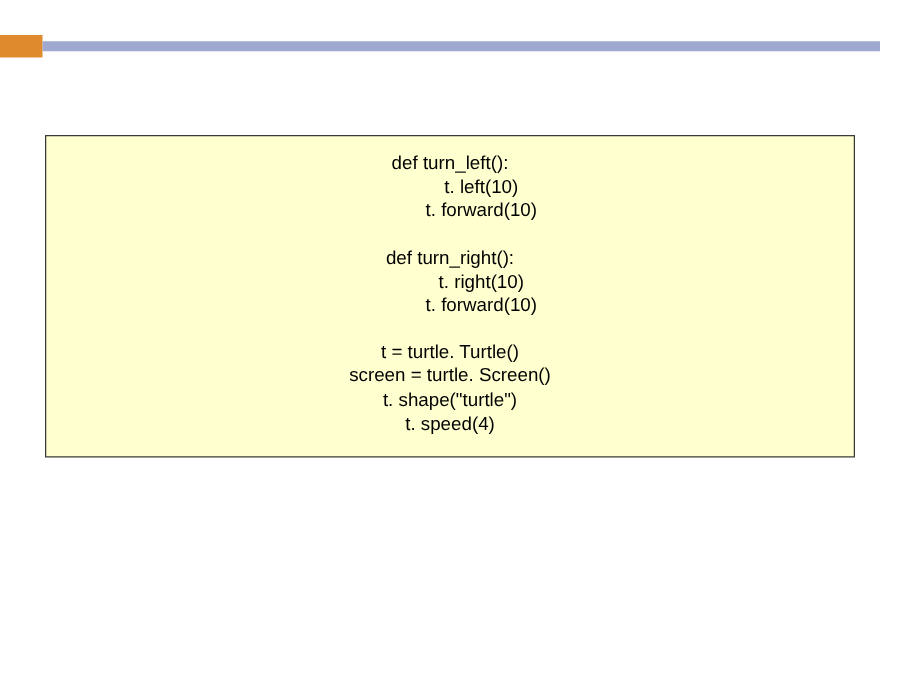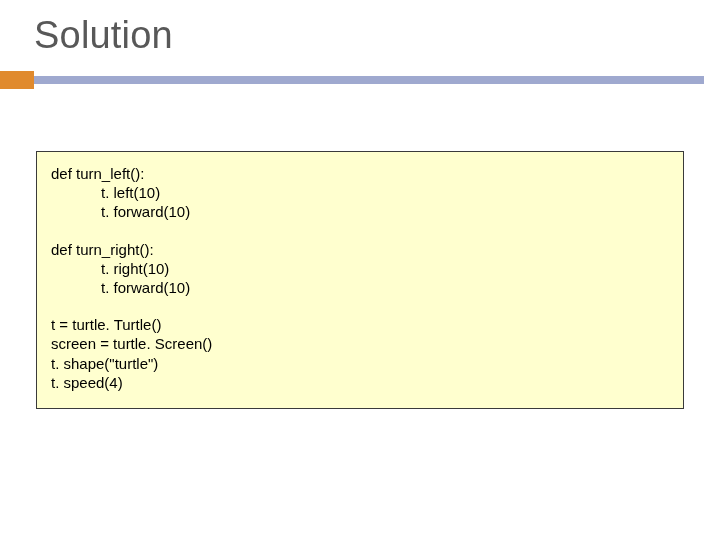--- a/index.html
+++ b/index.html
@@ -42,28 +42,27 @@
     background: #ffffcf;
     padding: 12px 14px 16px 14px;
   }
   .code-block {
     font-family: Arial, Helvetica, sans-serif;
     font-size: 15px;
     line-height: 1.28;
     color: #000;
     white-space: pre;
   }
-  .code-group { margin-bottom: 18px; }
+  .code-group { margin-bottom: 18px; text-align: center; }
   .code-group:last-child { margin-bottom: 0; }
 </style>
 </head>
 <body>
 
 <div class="slide">
-  <div class="title">Solution</div>
   <div class="rule-row">
     <div class="accent-block"></div>
     <div class="rule"></div>
   </div>
   <div class="code-box">
     <div class="code-block code-group">def turn_left():
             t. left(10)
             t. forward(10)</div>
     <div class="code-block code-group">def turn_right():
             t. right(10)

